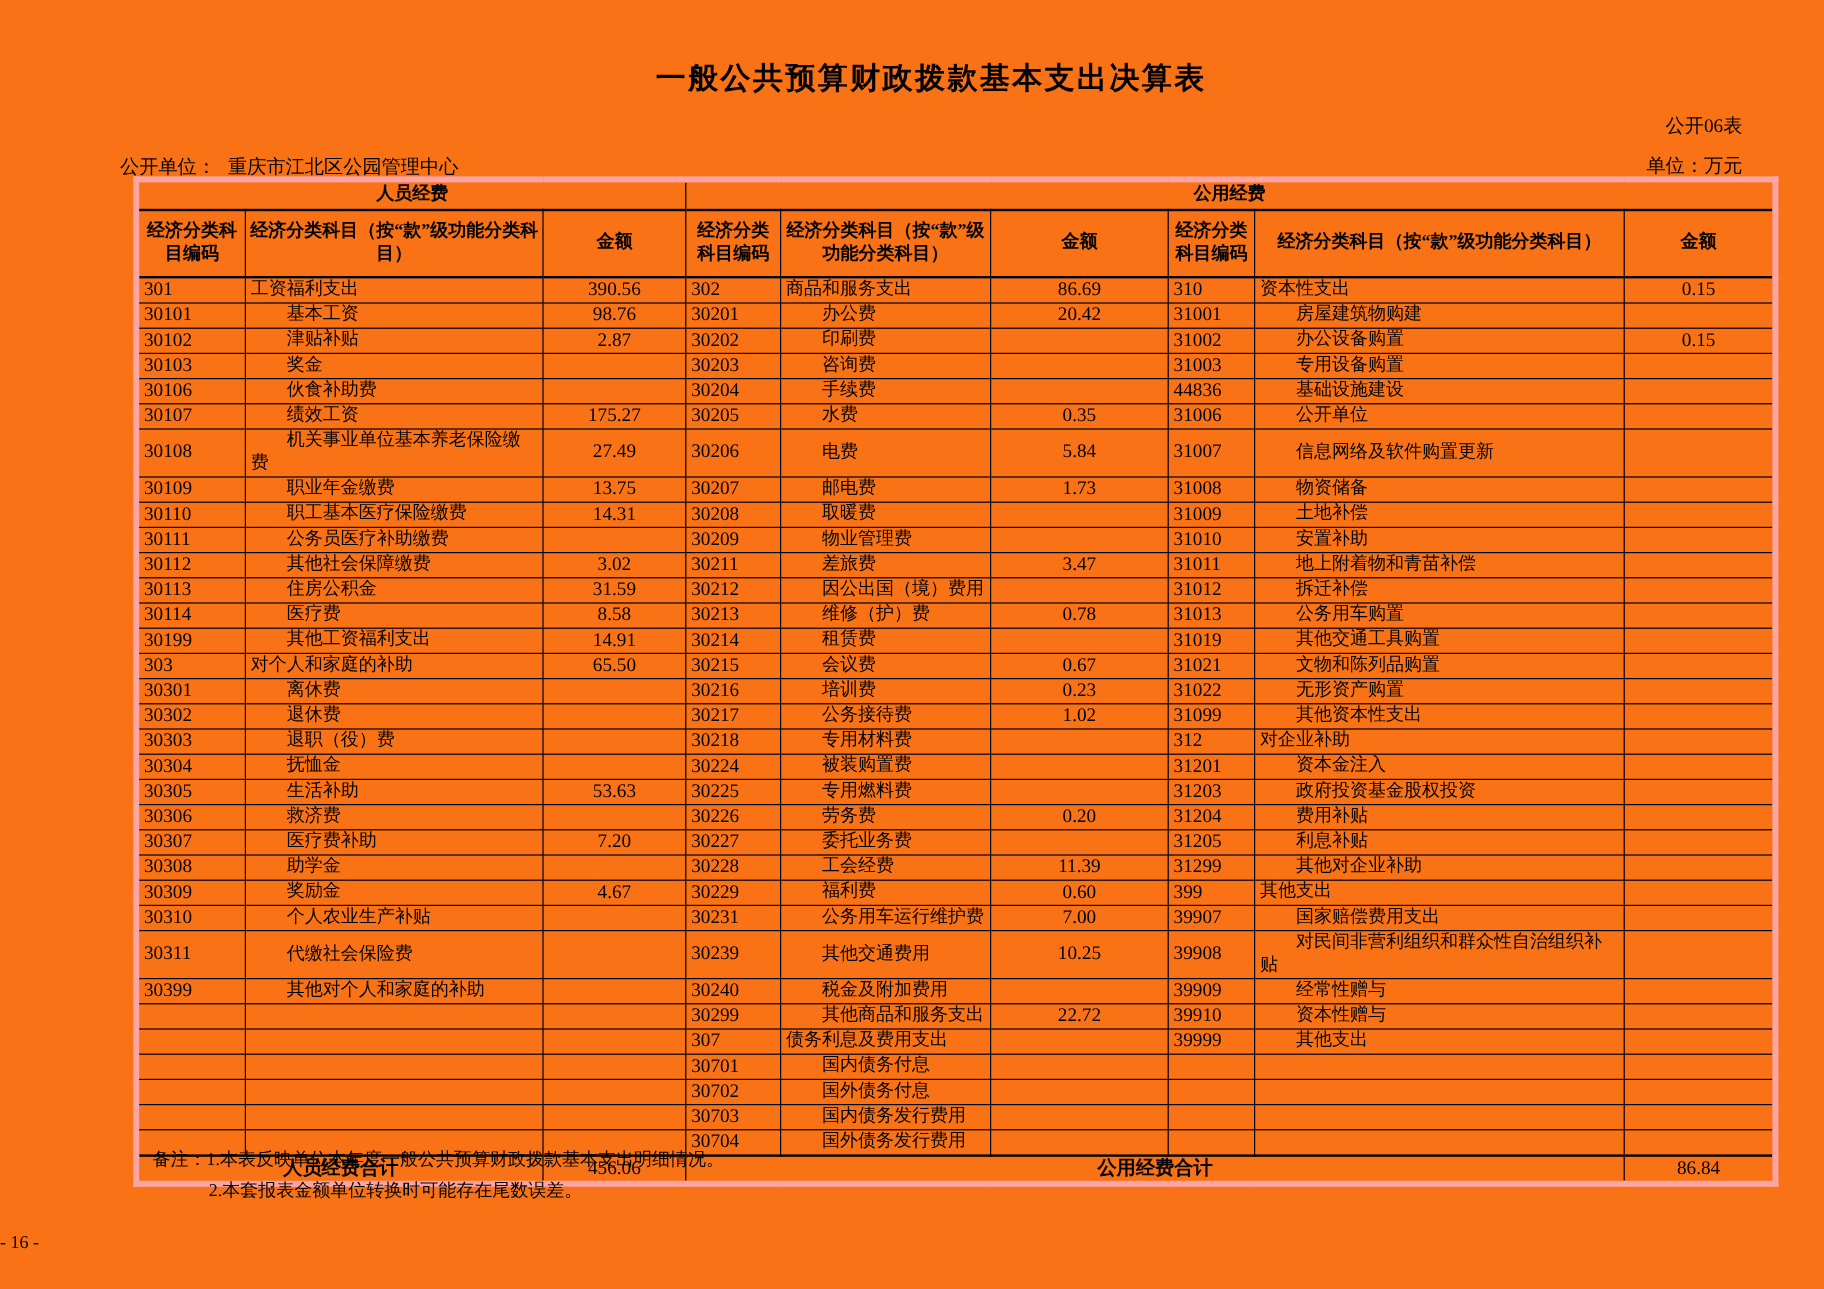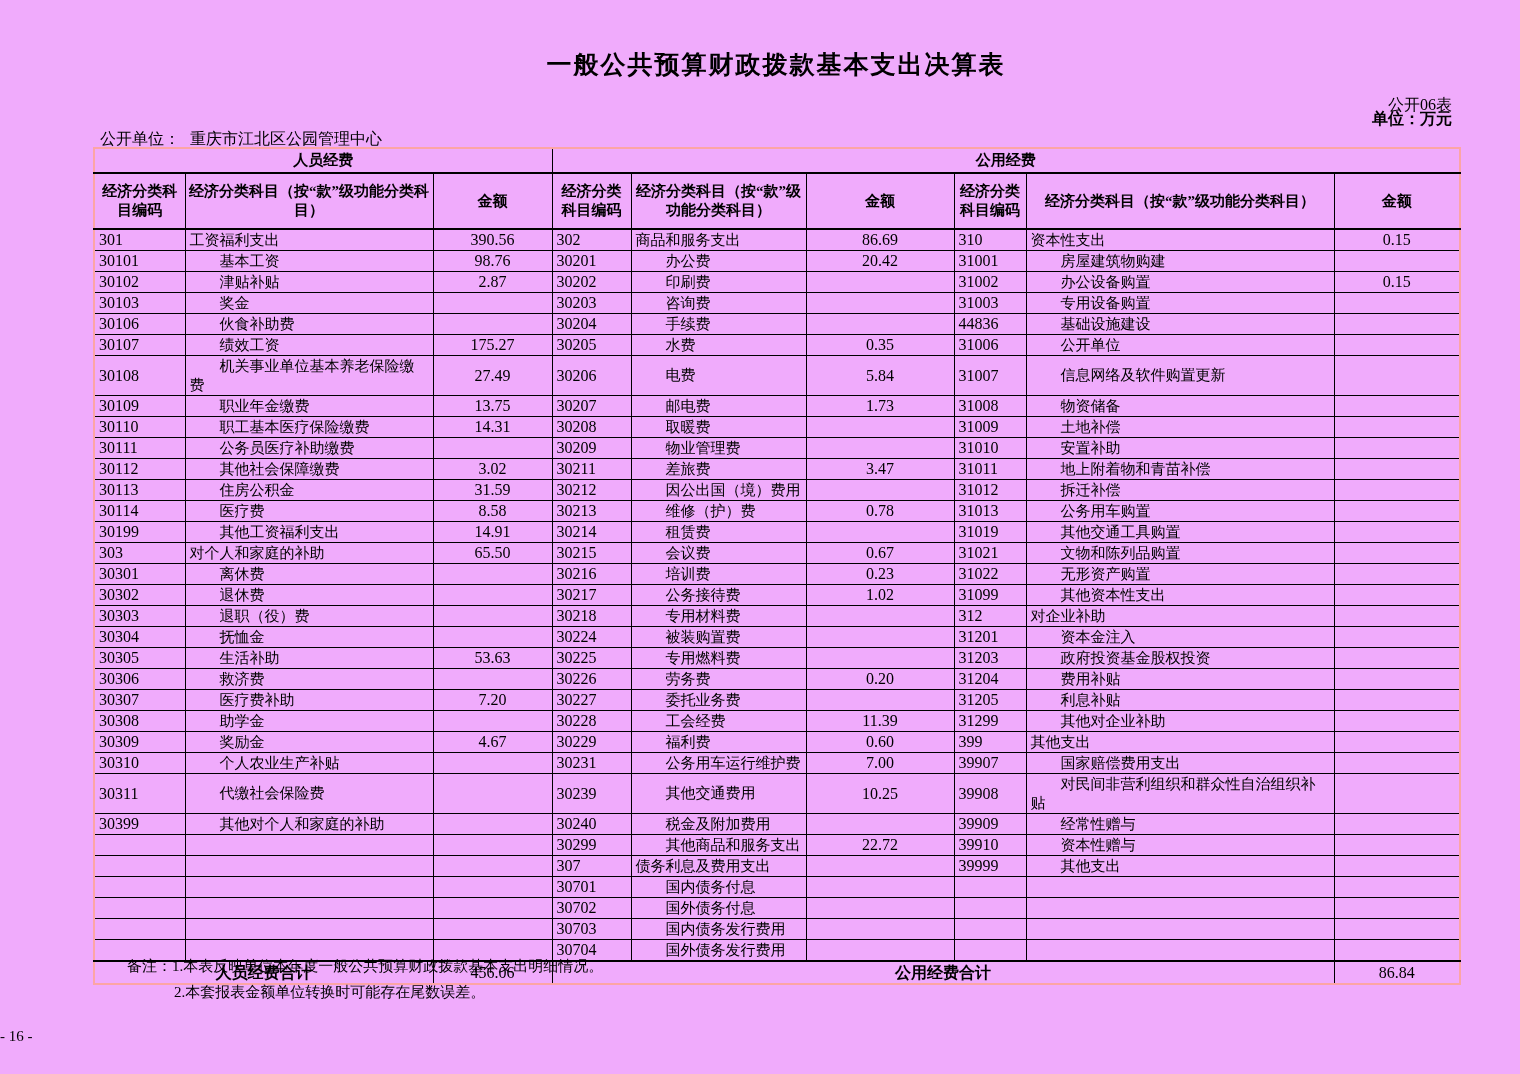--- a/index.html
+++ b/index.html
@@ -1,42 +1,42 @@
 <!DOCTYPE html>
 <html><head>
 <meta charset="utf-8">
 <style>
   * { margin:0; padding:0; box-sizing:border-box; }
   html,body { background:#e8e8e8; }
   .page {
     position:relative;
     width:1520px; height:1074px;
-    background:#f0abfc;
+    background:#f97316;
     color:#000000;
     font-family:"Liberation Serif","DejaVu Serif",serif;
     overflow:hidden;
   }
   .title {
     position:absolute; left:93px; top:48px; width:1366px;
     text-align:center;
     font-size:25px; font-weight:bold;
     letter-spacing:2px;
   }
   .meta-right { position:absolute; right:68px; text-align:right; font-size:16px; }
   .table-no { top:95px; }
-  .unit     { top:109px;font-weight:bold; }
+  .unit     { top:128px; }
   .org-line { position:absolute; left:100px; top:129px; font-size:16px; }
   .org-line .org-name { margin-left:10px; }
 
   table.budget {
-    position:absolute; left:93px; top:147px;
+    position:absolute; left:111px; top:147px;
     width:1366px;
     border-collapse:collapse;
     table-layout:fixed;
-    border:2px solid #fca5a5;
+    border:5px solid #fca5a5;
   }
   th, td { border:1px solid #000; vertical-align:middle; line-height:1.25; overflow:hidden; }
   thead th { font-weight:bold; font-size:15px; text-align:center; padding:1px 3px; }
   thead tr.group-row th { height:25px; border-bottom:2px solid #000; }
   thead tr.cols-row  th { height:56px; border-bottom:2px solid #000; }
   tbody tr { height:20px; }
   tbody tr.tall { height:40px; }
   tbody td { padding:0 4px; }
   td.code   { font-size:16px; text-align:left; }
   td.name   { font-size:15px; text-align:left; }

